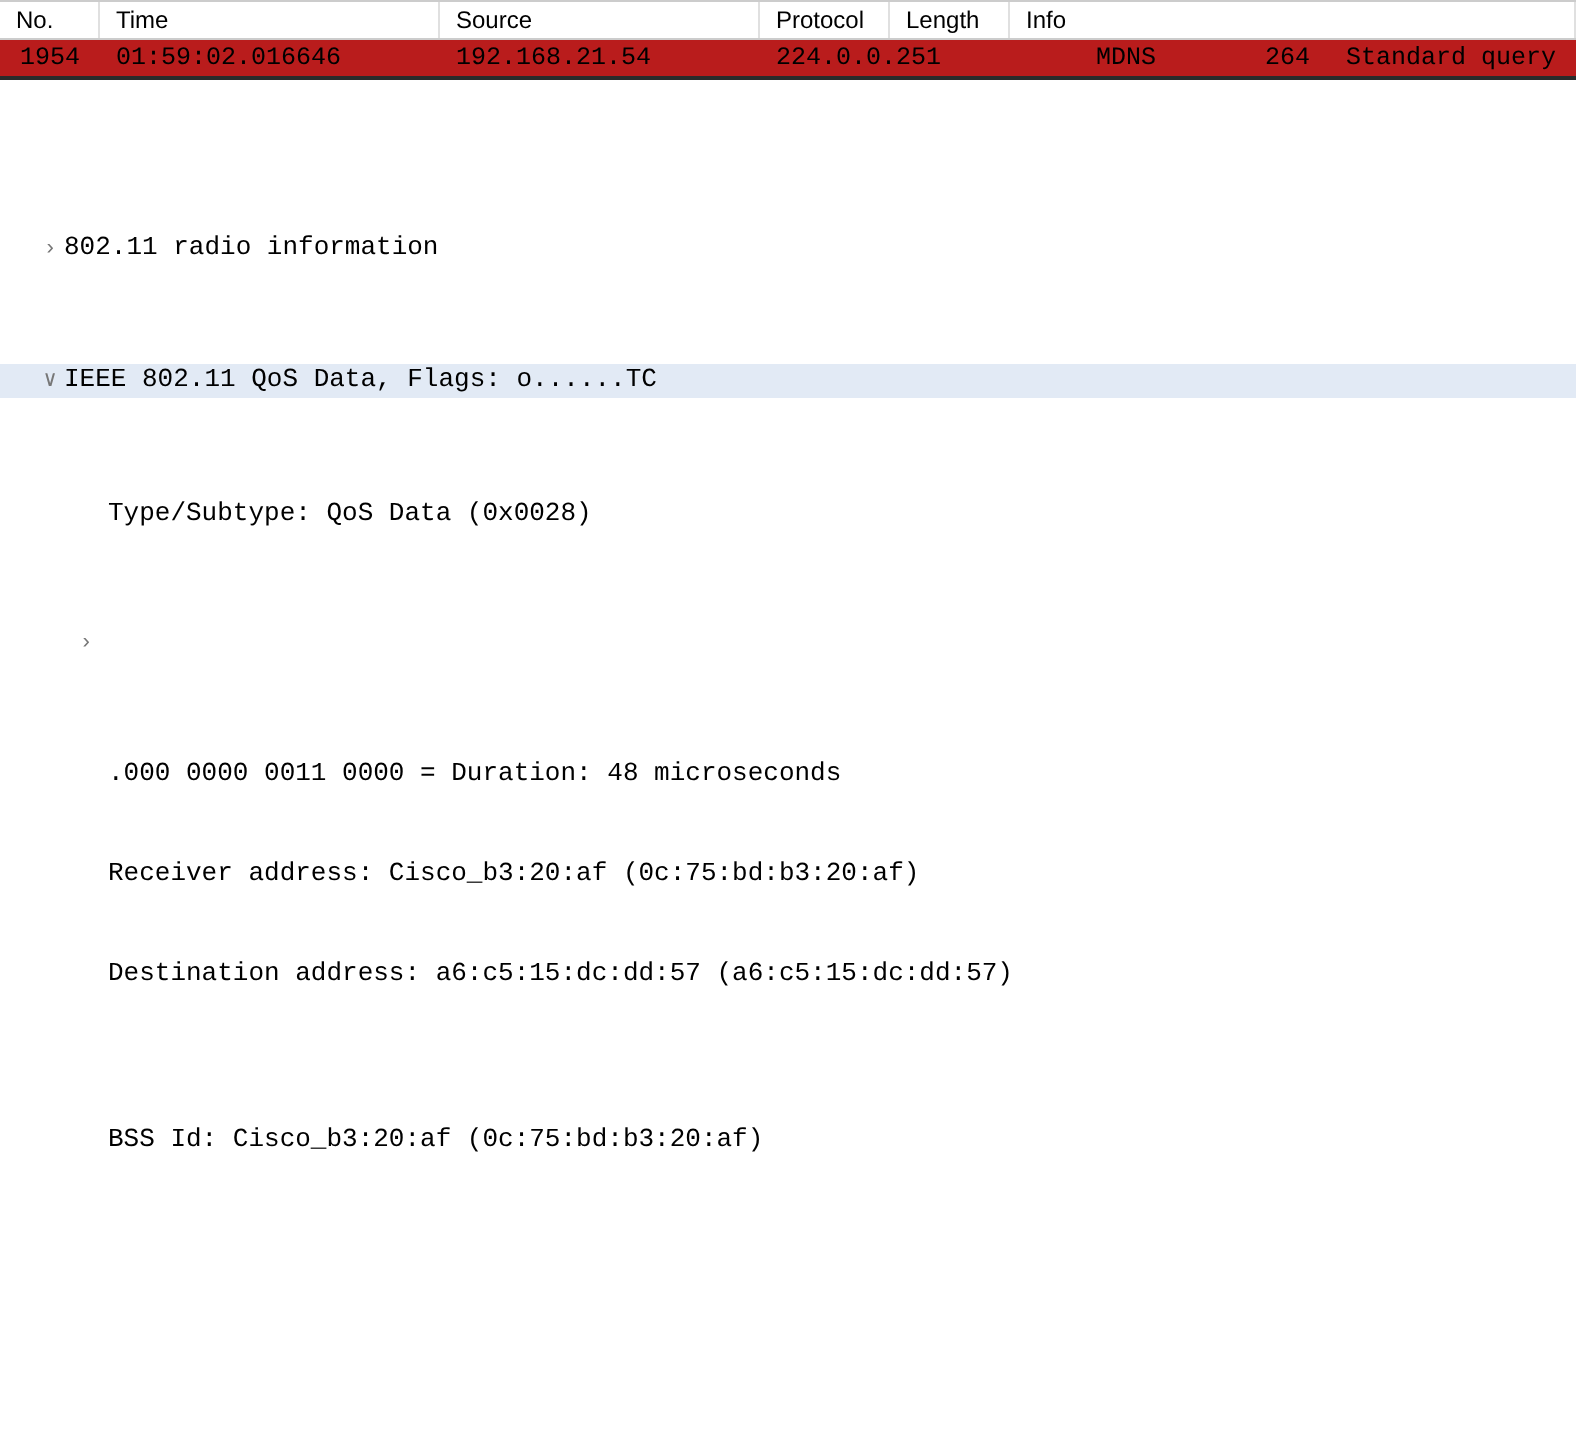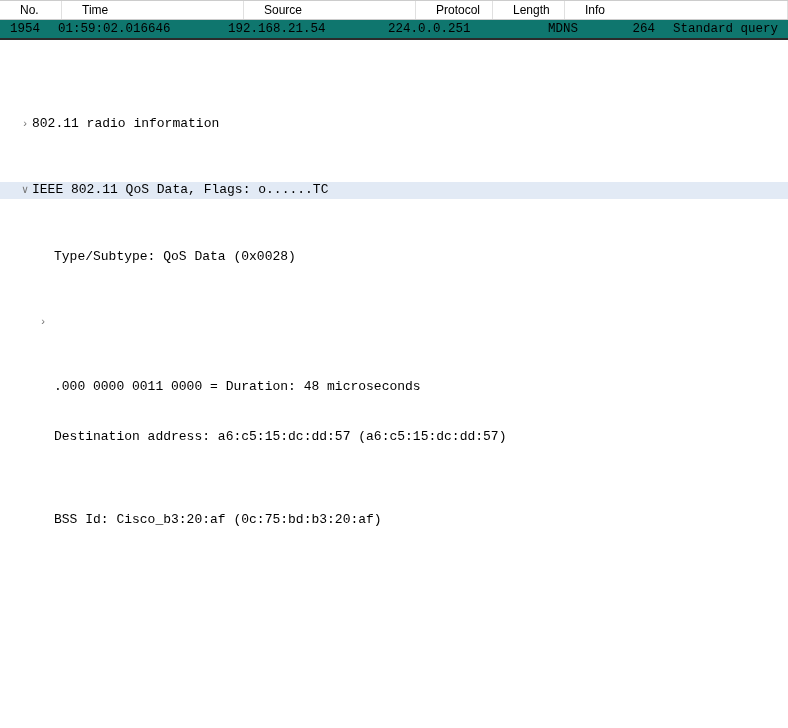--- a/index.html
+++ b/index.html
@@ -18,33 +18,32 @@
     border-bottom: 1px solid #ccc;
     font-family: -apple-system, "Segoe UI", Arial, sans-serif;
     font-size: 12px;
     background: #fff;
   }
   .pkt-th {
     padding: 2px 6px 2px 8px;
     border-right: 1px solid #e0e0e0;
     white-space: nowrap;
     text-align: left;
-    margin-left: 12px;
   }
   .col-no  { width: 50px; }
   .col-time{ width: 170px; }
   .col-src { width: 160px; }
   .col-dst { width: 160px; }
   .col-proto { width: 65px; }
   .col-len   { width: 60px; }
   .col-info  { flex: 1; }
   
   .pkt-row {
     display: flex;
-    background: #0f766e;
+    background: #b91c1c;
     font-family: Consolas, "Courier New", monospace;
     font-size: 12.5px;
     padding-top: 1px;
     padding-bottom: 1px;
   }
   .pkt-td { padding: 1px 6px 1px 8px; white-space: nowrap; }
   .pkt-td.col-no { text-align: right; padding-right: 10px; }
   .pkt-td.col-len { text-align: right; padding-right: 10px; }
   .dark-line {
     height: 2px;
@@ -122,20 +121,21 @@
     <span>IEEE 802.11 QoS Data, Flags: o......TC</span>
   </div>
 
   <div class="tree-row indent3"><span>Type/Subtype: QoS Data (0x0028)</span></div>
 
   <div class="tree-row indent2">
     <span class="arrow">›</span>
   </div>
 
   <div class="tree-row indent3"><span>.000 0000 0011 0000 = Duration: 48 microseconds</span></div>
+  <div class="tree-row indent3"><span>Receiver address: Cisco_b3:20:af (0c:75:bd:b3:20:af)</span></div>
   <div class="tree-row indent3"><span>Destination address: a6:c5:15:dc:dd:57 (a6:c5:15:dc:dd:57)</span></div>
 
 
   <div class="tree-row indent3"><span>BSS Id: Cisco_b3:20:af (0c:75:bd:b3:20:af)</span></div>
   
   
   
   
   
   

